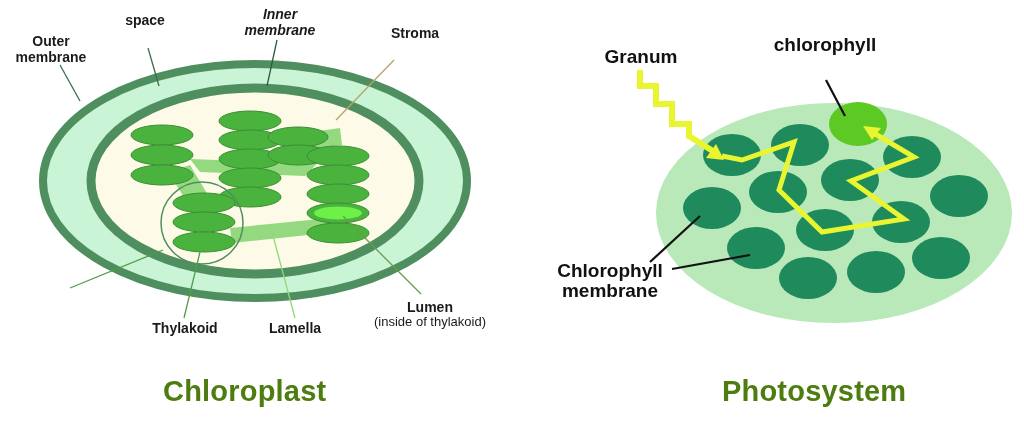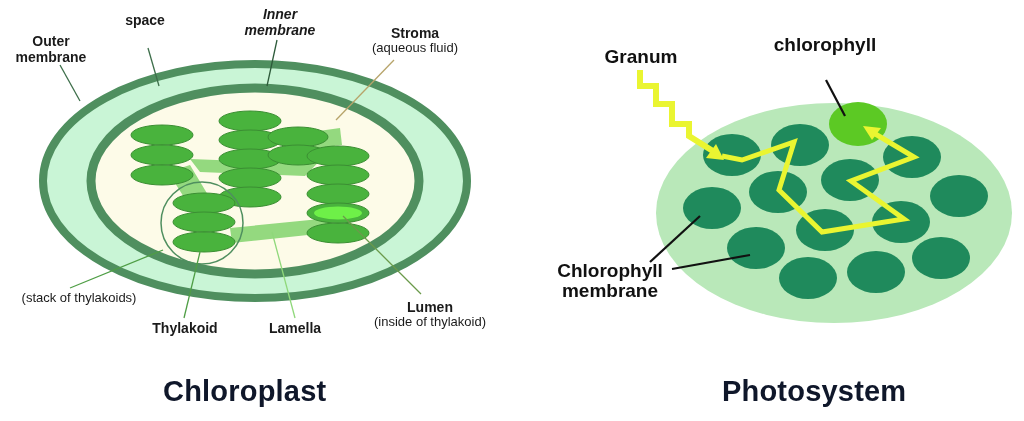--- a/index.html
+++ b/index.html
@@ -3,21 +3,21 @@
 <meta charset="utf-8">
 <style>
   html, body { margin: 0; padding: 0; background: #ffffff; }
   body { width: 1024px; height: 421px; position: relative; overflow: hidden; font-family: "Liberation Sans", "DejaVu Sans", sans-serif; }
   #stage { position: absolute; left: 0; top: 0; width: 1024px; height: 421px; }
   svg { position: absolute; left: 0; top: 0; }
   .lbl { position: absolute; text-align: center; color: #1a1a1a; line-height: 1.15; white-space: nowrap; }
   .lbl .b { font-weight: bold; font-size: 14px; display: block; }
   .lbl .s { font-size: 13px; display: block; }
   .ps-lbl { position: absolute; text-align: center; color: #111; font-weight: bold; font-size: 19px; line-height: 1.05; white-space: nowrap; }
-  .title { position: absolute; font-weight: bold; font-size: 29px; color: #0f172a; letter-spacing: 0.2px; text-align: right; }
+  .title { position: absolute; font-weight: bold; font-size: 29px; color: #4d7c0f; letter-spacing: 0.2px; text-align: right; }
 </style>
 </head>
 <body>
 
 <div id="stage">
 
   <svg width="1024" height="421" viewBox="0 0 1024 421">
 
     <ellipse cx="255" cy="181" rx="212" ry="117" fill="#c9f5d6" stroke="#4f8f5f" stroke-width="8"></ellipse>
 
@@ -110,24 +110,22 @@
   </div>
   <div class="lbl" style="left:85px; top:12px; width:120px;">
     <span class="b">space</span>
   </div>
   <div class="lbl" style="left:240px; top:6px; width:80px;font-style:italic;">
     <span class="b">Inner</span>
     <span class="b">membrane</span>
   </div>
   <div class="lbl" style="left:355px; top:25px; width:120px;">
     <span class="b">Stroma</span>
-    <span class="s">(aqueous fluid)</span>
   </div>
   <div class="lbl" style="left:4px; top:291px; width:150px;">
-    <span class="s">(stack of thylakoids)</span>
   </div>
   <div class="lbl" style="left:140px; top:320px; width:90px;">
     <span class="b">Thylakoid</span>
   </div>
   <div class="lbl" style="left:260px; top:320px; width:70px;">
     <span class="b">Lamella</span>
   </div>
   <div class="lbl" style="left:360px; top:299px; width:140px;">
     <span class="b">Lumen</span>
     <span class="s">(inside of thylakoid)</span>

